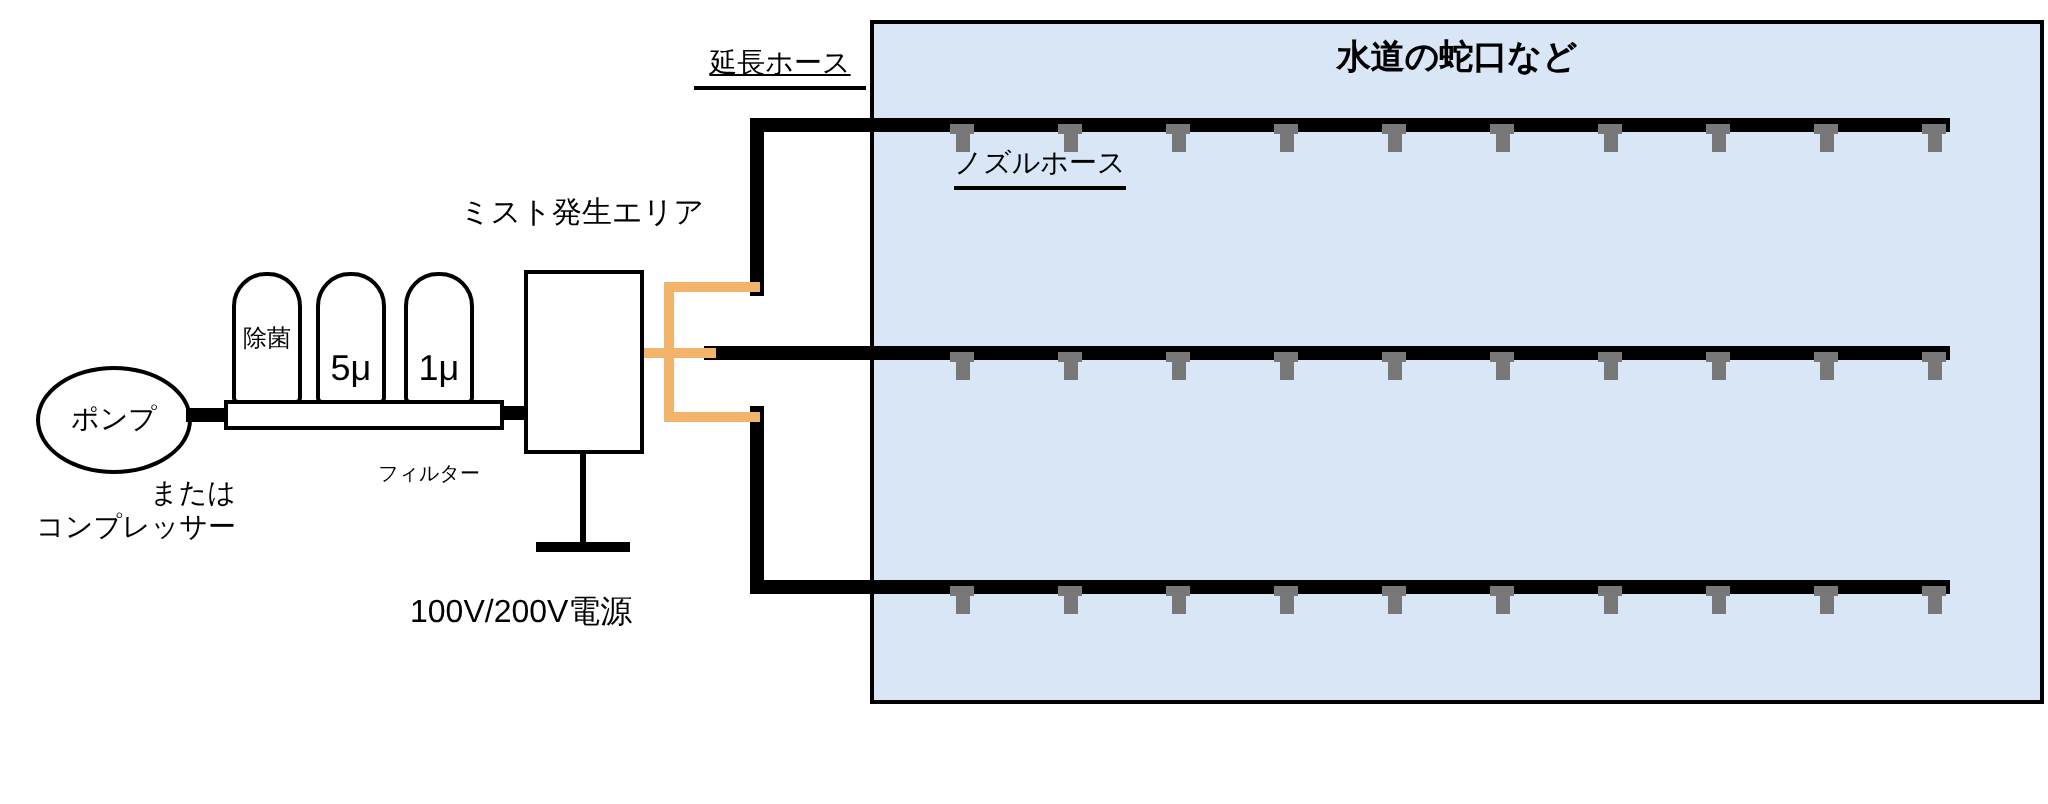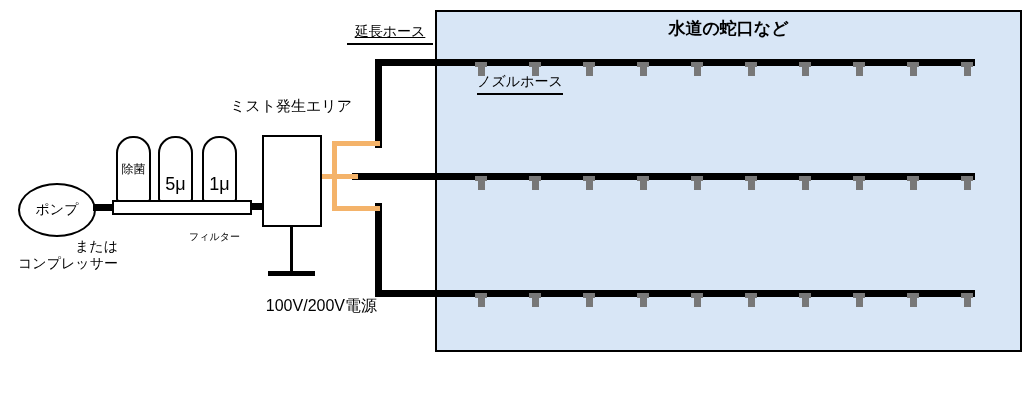--- a/index.html
+++ b/index.html
@@ -50,21 +50,21 @@
     left:262px;top:135px;width:60px;height:92px;
     background:#fff;border:2px solid #000;
   }
   .compressor-label{
     left:226px;top:97px;width:130px;text-align:center;font-size:15px;
   }
 
   
   .ground-v{left:290px;top:227px;width:3px;height:45px;background:#000;}
   .ground-bar{left:268px;top:271px;width:47px;height:5px;background:#000;}
-  .power-label{left:205px;top:296px;width:172px;text-align:right;font-size:16px;}
+  .power-label{left:205px;top:296px;width:172px;text-align:left;font-size:16px;}
 
   
   .filter-bar{
     left:112px;top:200px;width:140px;height:15px;
     background:#fff;border:2px solid #000;
   }
   .capsule{
     width:35px;height:66px;background:#fff;border:2px solid #000;
     border-radius:17px 17px 3px 3px;
     display:flex;align-items:flex-end;justify-content:center;

